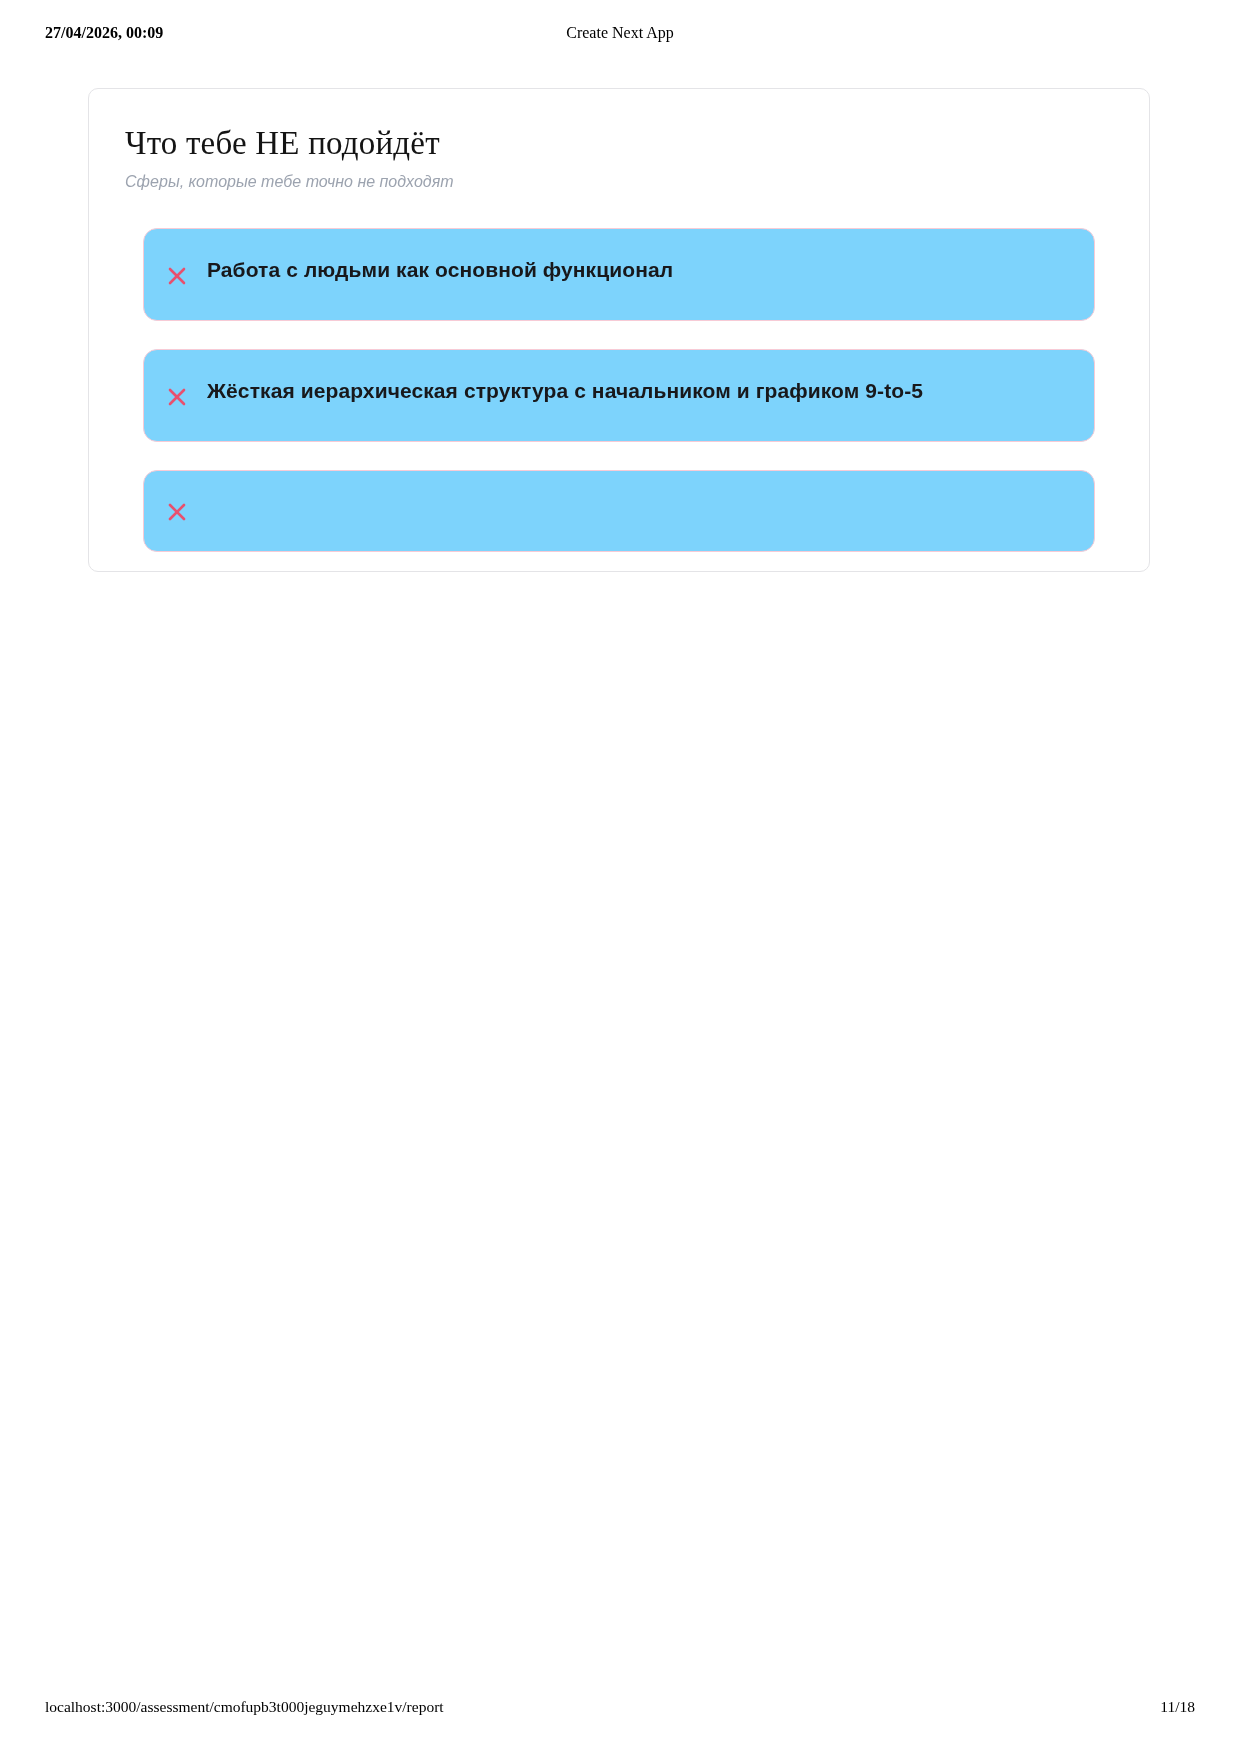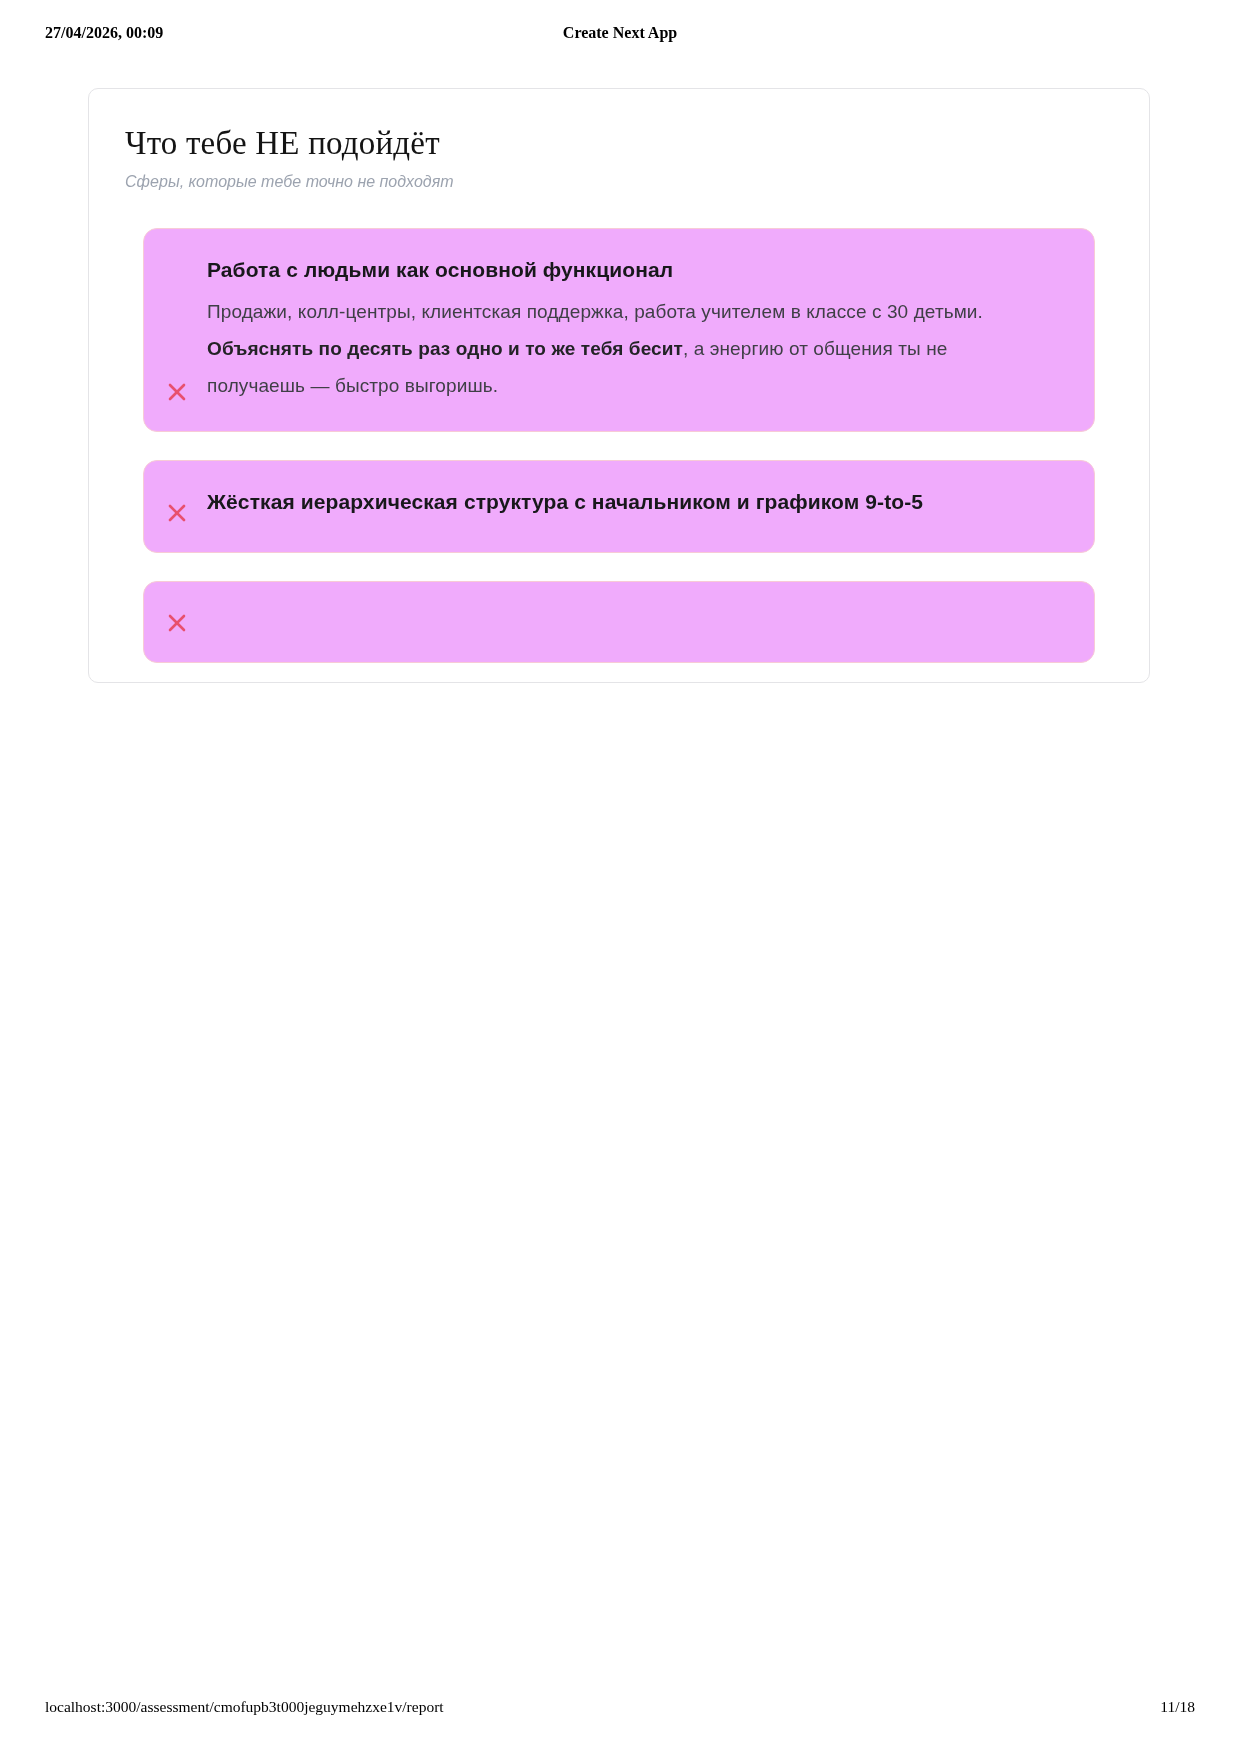--- a/index.html
+++ b/index.html
@@ -5,21 +5,21 @@
   * { margin: 0; padding: 0; box-sizing: border-box; }
   html, body { width: 1240px; height: 1754px; background: #ffffff; position: relative;
                font-family: "Liberation Sans", sans-serif; }
 
   
   .print-header {
     position: absolute; top: 24px; left: 45px; right: 45px; height: 22px;
     font-family: "Liberation Serif", serif; font-size: 16px; color: #000;
   }
   .print-header .dt { position: absolute; left: 0; top: 0; font-weight: bold; }
-  .print-header .doc-title { position: absolute; left: 50%; transform: translateX(-50%); top: 0; white-space: nowrap; font-weight: bold; }
+  .print-header .doc-title { position: absolute; left: 50%; transform: translateX(-50%); top: 0; white-space: nowrap; }
   .print-footer {
     position: absolute; top: 1698px; left: 45px; right: 45px; height: 22px;
     font-family: "Liberation Serif", serif; font-size: 15.5px; color: #000;
   }
   .print-footer .url { position: absolute; left: 0; top: 0; }
   .print-footer .pageno { position: absolute; right: 0; top: 0; }
 
   
   .report-card {
     position: absolute; left: 88px; top: 88px; width: 1062px;
@@ -32,22 +32,22 @@
   }
   .report-subtitle {
     margin-top: 9px; font-size: 16px; line-height: 20px; color: #9ca3af; font-style: italic;
   }
 
   .avoid-list {
     margin: 36px 18px 0 18px;
     display: flex; flex-direction: column; gap: 28px;
   }
   .avoid-card {
-    display: flex; align-items: flex-end; gap: 18px;
-    background: #f0abfc; border: 1px solid #f7cbd6; border-radius: 14px;
+    display: flex; align-items: center; gap: 18px;
+    background: #7dd3fc; border: 1px solid #f7cbd6; border-radius: 14px;
     padding: 27px 40px 27px 21px;
   }
   .x-wrap { flex: none; width: 24px; height: 24px; margin-top: 2px; }
   .x-wrap svg { display: block; width: 24px; height: 24px; }
 
   .avoid-text { flex: 1 1 auto; max-width: 788px; }
   .avoid-heading {
     font-size: 21px; line-height: 27px; font-weight: 700; color: #18181b;
     margin-bottom: 10px; letter-spacing: 0.1px;
   }
@@ -72,21 +72,20 @@
 
     <div class="avoid-card">
       <span class="x-wrap">
         <svg viewBox="0 0 24 24" fill="none" stroke="#e8506e" stroke-width="2.6" stroke-linecap="round">
           <line x1="5" y1="5" x2="19" y2="19"></line>
           <line x1="19" y1="5" x2="5" y2="19"></line>
         </svg>
       </span>
       <div class="avoid-text">
         <div class="avoid-heading">Работа с людьми как основной функционал</div>
-        <div class="avoid-body"><span>Продажи, колл-центры, клиентская поддержка, работа учителем в классе с 30 детьми. </span><b>Объяснять по десять раз одно и то же тебя бесит</b><span>, а энергию от общения ты не получаешь — быстро выгоришь.</span></div>
       </div>
     </div>
 
     <div class="avoid-card">
       <span class="x-wrap">
         <svg viewBox="0 0 24 24" fill="none" stroke="#e8506e" stroke-width="2.6" stroke-linecap="round">
           <line x1="5" y1="5" x2="19" y2="19"></line>
           <line x1="19" y1="5" x2="5" y2="19"></line>
         </svg>
       </span>

